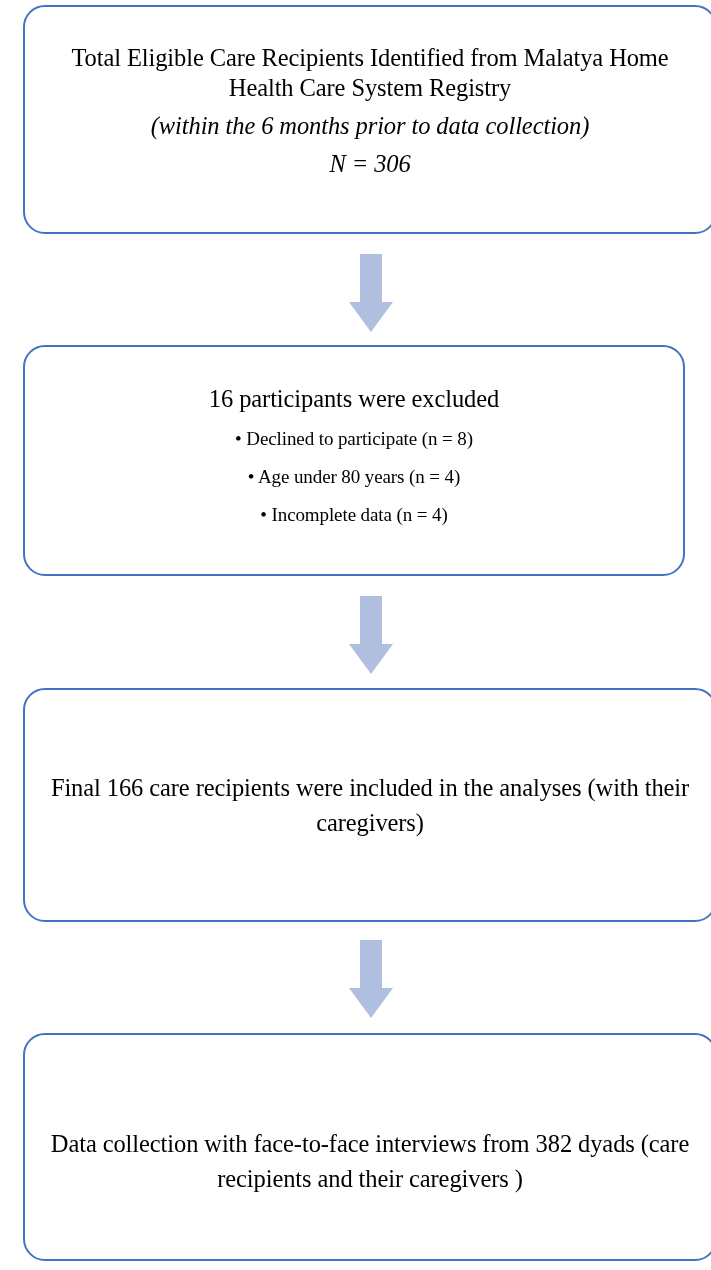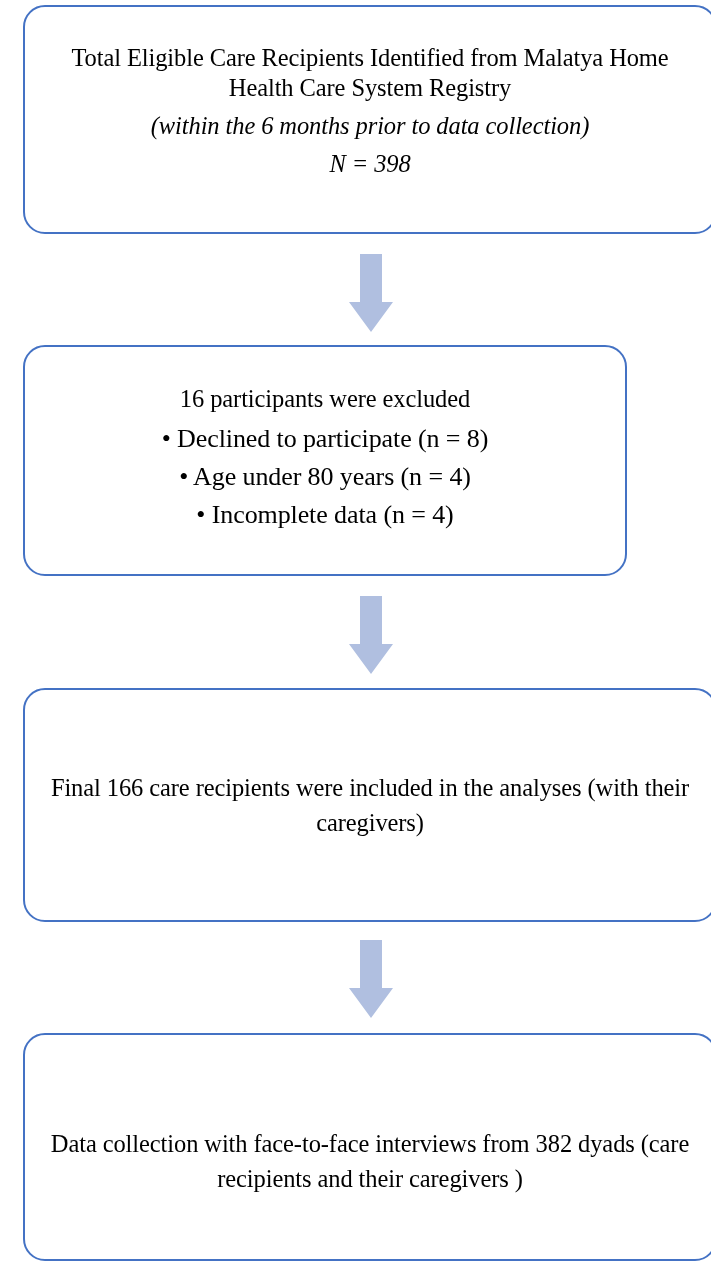--- a/index.html
+++ b/index.html
@@ -33,21 +33,21 @@
     border: 2.2px solid #4472c4;
     border-radius: 22px;
     display: flex;
     flex-direction: column;
     align-items: center;
     justify-content: center;
     text-align: center;
   }
 
   .node-1 { left: 7px;  top: 5px;    width: 694px; height: 229px; }
-  .node-2 { left: 7px;  top: 345px;  width: 604px; height: 231px; align-items: center; }
+  .node-2 { left: 7px;  top: 345px;  width: 662px; height: 231px; align-items: center; }
   .node-3 { left: 7px;  top: 688px;  width: 694px; height: 234px; }
   .node-4 { left: 7px;  top: 1033px; width: 694px; height: 228px; }
 
   .node-text {
     width: 100%;
     padding: 0 14px;
     box-sizing: border-box;
     font-size: 24.5px;
     line-height: 30px;
     letter-spacing: -0.1px;
@@ -57,21 +57,21 @@
     margin: 0;
   }
   .para + .para {
     margin-top: 8px;
     font-style: italic;
   }
 
   .bullet-line {
     margin: 0;
     line-height: 38px;
-    font-size: 26px;
+    font-size: 19px;
   }
   .bullet-head {
     margin: 0 0 6px 0;
     line-height: 30px;
     font-size: 24.5px;
   }
 
   
   .node-3 .node-text { line-height: 35px; }
   .node-4 .node-text { line-height: 35px; transform: translateY(14px); }
@@ -91,21 +91,21 @@
 </style>
 </head>
 <body>
 
 <div class="flow">
 
   <div class="node node-1">
     <div class="node-text">
       <p class="para">Total Eligible Care Recipients Identified from Malatya Home Health Care System Registry</p>
       <p class="para">(within the 6 months prior to data collection)</p>
-      <p class="para">N = 398</p>
+      <p class="para">N = 306</p>
     </div>
   </div>
 
   <div class="arrow arrow-1">
     <svg viewBox="0 0 44 78" preserveAspectRatio="none" aria-hidden="true">
       <polygon points="11,0 33,0 33,48 44,48 22,78 0,48 11,48" fill="#b0bfe0"></polygon>
     </svg>
   </div>
 
   <div class="node node-2">

